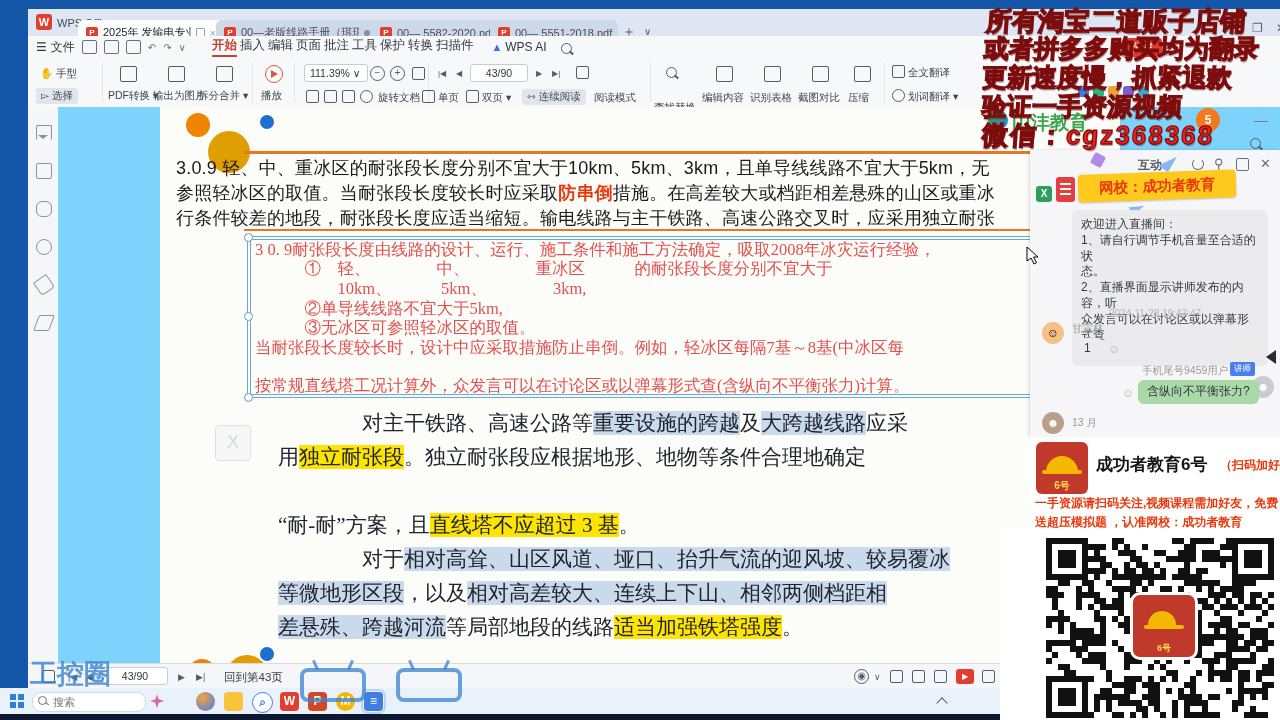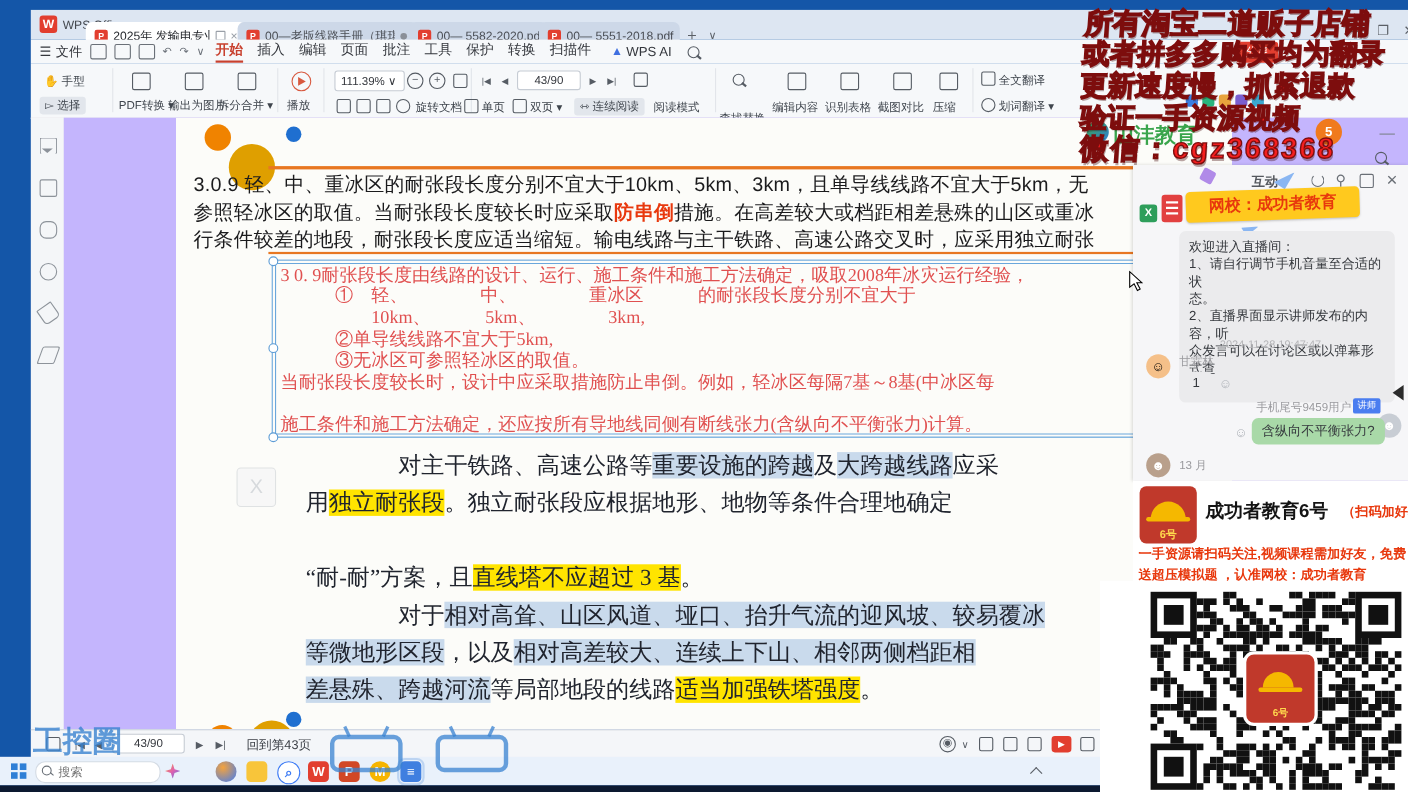--- a/index.html
+++ b/index.html
@@ -15,21 +15,21 @@
   .tab .x{color:#9aa0a8;font-size:11px;}
   .tab .scr{width:10px;height:7px;border:1px solid #9aa0a8;border-radius:1px;}
   .pinicon{width:6px;height:6px;border-radius:50%;background:#8a8f98;position:relative;}
   .pinicon::after{content:"";position:absolute;left:2px;top:5px;width:1.5px;height:5px;background:#8a8f98;}
   .newtab{top:14px;font-size:14px;color:#5a5f66;}
   .winctl{top:12px;font-size:12px;color:#5a5f66;}
   #menubar{left:28px;top:36px;width:1252px;height:22px;background:#f6f8fa;display:flex;align-items:center;}
   .menu-file{margin-left:8px;font-size:12px;color:#33363c;display:flex;gap:4px;align-items:center;}
   .mini-ic{width:13px;height:12px;border:1.2px solid #6a7078;border-radius:2px;margin-left:7px;}
   .mini-arrow{font-size:10px;color:#6a7078;margin-left:7px;}
-  .menu-items{display:flex;gap:13px;margin-left:10px;font-size:12.5px;color:#33363c;}
+  .menu-items{display:flex;gap:3px;margin-left:26px;font-size:12.5px;color:#33363c;}
   .menu-items .mi.first{color:#c8402e;font-weight:bold;border-bottom:2px solid #c8402e;padding-bottom:1px;}
   .menu-ai{margin-left:18px;font-size:12px;color:#33363c;display:flex;align-items:center;gap:3px;}
   .ai-ic{color:#3f6fe0;font-weight:bold;font-size:11px;}
   .share-btn{left:1124px;top:38px;background:#e23e2f;color:#fff;font-size:11px;border-radius:3px;padding:2px 8px;}
   #ribbon{left:28px;top:58px;width:1252px;height:49px;background:#f6f8fa;border-bottom:1px solid #dcdfe3;}
   .rl{position:absolute;font-size:10.5px;color:#3f454d;white-space:nowrap;}
   .sel-bg{background:#e2e6ec;border-radius:3px;padding:1px 5px;}
   .vsep{position:absolute;top:4px;width:1px;height:40px;background:#e2e5ea;}
   .ic-box{position:absolute;width:15px;height:14px;border:1.5px solid #565c64;border-radius:2px;}
   .ic-box.sm{width:11px;height:11px;}
@@ -41,21 +41,21 @@
   .page-input{position:absolute;border:1px solid #c6ccd4;background:#fff;border-radius:3px;font-size:10.5px;color:#33363c;width:56px;text-align:center;padding:2px 0;font-family:"Liberation Sans",sans-serif;}
   .mag{position:absolute;width:9px;height:9px;border:1.6px solid #565c64;border-radius:50%;}
   .mag::after{content:"";position:absolute;left:7px;top:8px;width:5px;height:1.6px;background:#565c64;transform:rotate(40deg);}
   
   #sidebar{left:28px;top:107px;width:30px;height:556px;background:#f4f6f8;border-right:1px solid #e4e7eb;}
   .sb-ic{position:absolute;left:8px;width:14px;height:14px;border:1.5px solid #7a818a;border-radius:2px;opacity:.85;}
   .sb-ic.bk{border-bottom:none;}
   .sb-ic.bk::after{content:"";position:absolute;left:1px;top:9px;border-left:5px solid transparent;border-right:5px solid transparent;border-top:4px solid #7a818a;}
   .sb-ic.round{border-radius:50%;}
   
-  #docarea{left:58px;top:107px;width:1222px;height:556px;background:#c4b5fd;overflow:hidden;}
+  #docarea{left:58px;top:107px;width:1222px;height:556px;background:#7dd3fc;overflow:hidden;}
   #page{position:absolute;left:102px;top:0px;width:960px;height:556px;background:#fcfcf9;overflow:hidden;}
   .deco{position:absolute;border-radius:50%;}
   .rule{position:absolute;height:3px;background:#e87722;}
   .hline{position:absolute;left:16px;white-space:nowrap;font-size:18px;color:#1b1b1d;letter-spacing:.2px;}
   .anno-box{position:absolute;left:87px;top:129px;width:880px;height:160px;border:1px solid #6aa7dc;box-shadow:inset 0 0 0 2px #fcfcf9, inset 0 0 0 3px #6aa7dc;}
   .handle{position:absolute;width:7px;height:7px;border:1px solid #5b9bd5;background:#fff;border-radius:50%;}
   .bline{position:absolute;left:95px;white-space:nowrap;font-family:"Liberation Serif",serif;font-size:16.5px;line-height:19.6px;color:#e05050;}
   .tline{position:absolute;left:118px;white-space:nowrap;font-family:"Liberation Serif",serif;font-size:21px;color:#20242e;}
   .hl-y{background:#ffe400;}
   .hl-b{background:#c9daec;}
@@ -280,21 +280,21 @@
       <div class="anno-box"></div>
       <div class="handle" style="left:84px;top:205px;"></div>
       <div class="handle" style="left:84px;top:126px;"></div>
       <div class="handle" style="left:84px;top:286px;"></div>
       <div class="bline" style="top:133px;"><span>3 0. 9耐张段长度由线路的设计、运行、施工条件和施工方法确定，吸取2008年冰灾运行经验，</span></div>
       <div class="bline" style="top:152px;"><span>　　　①　轻、　　　　中、　　　　重冰区　　　的耐张段长度分别不宜大于</span></div>
       <div class="bline" style="top:172px;"><span>　　　　　10km、　　　5km、　　　　3km,</span></div>
       <div class="bline" style="top:192px;"><span>　　　②单导线线路不宜大于5km,</span></div>
       <div class="bline" style="top:211px;"><span>　　　③无冰区可参照轻冰区的取值。</span></div>
       <div class="bline" style="top:231px;"><span>当耐张段长度较长时，设计中应采取措施防止串倒。例如，轻冰区每隔7基～8基(中冰区每</span></div>
-      <div class="bline" style="top:269px;"><span>施工条件和施工方法确定，还应按所有导地线同侧有断线张力(含纵向不平衡张力)计算。</span></div>
+      <div class="bline" style="top:269px;"><span>按常规直线塔工况计算外，众发言可以在讨论区或以弹幕形式查(含纵向不平衡张力)计算。</span></div>
 
       <div class="tline" style="top:302px;"><span>　　　　对主干铁路、高速公路等</span><span class="hl-b">重要设施的跨越</span><span>及</span><span class="hl-b">大跨越线路</span><span>应采</span></div>
       <div class="tline" style="top:336px;"><span>用</span><span class="hl-y">独立耐张段</span><span>。独立耐张段应根据地形、地物等条件合理地确定</span></div>
       <div class="tline" style="top:404px;"><span>“耐-耐”方案，且</span><span class="hl-y">直线塔不应超过 3 基</span><span>。</span></div>
       <div class="tline" style="top:438px;"><span>　　　　对于</span><span class="hl-b">相对高耸、山区风道、垭口、抬升气流的迎风坡、较易覆冰</span></div>
       <div class="tline" style="top:506px;"><span class="hl-b">差悬殊、跨越河流</span><span>等局部地段的线路</span><span class="hl-y">适当加强铁塔强度</span><span>。</span></div>
       <div class="tline" style="top:472px;"><span class="hl-b">等微地形区段</span><span>，以及</span><span class="hl-b">相对高差较大、连续上下山、相邻两侧档距相</span></div>
 
       <div class="wm-logo">X</div>
     </div>

